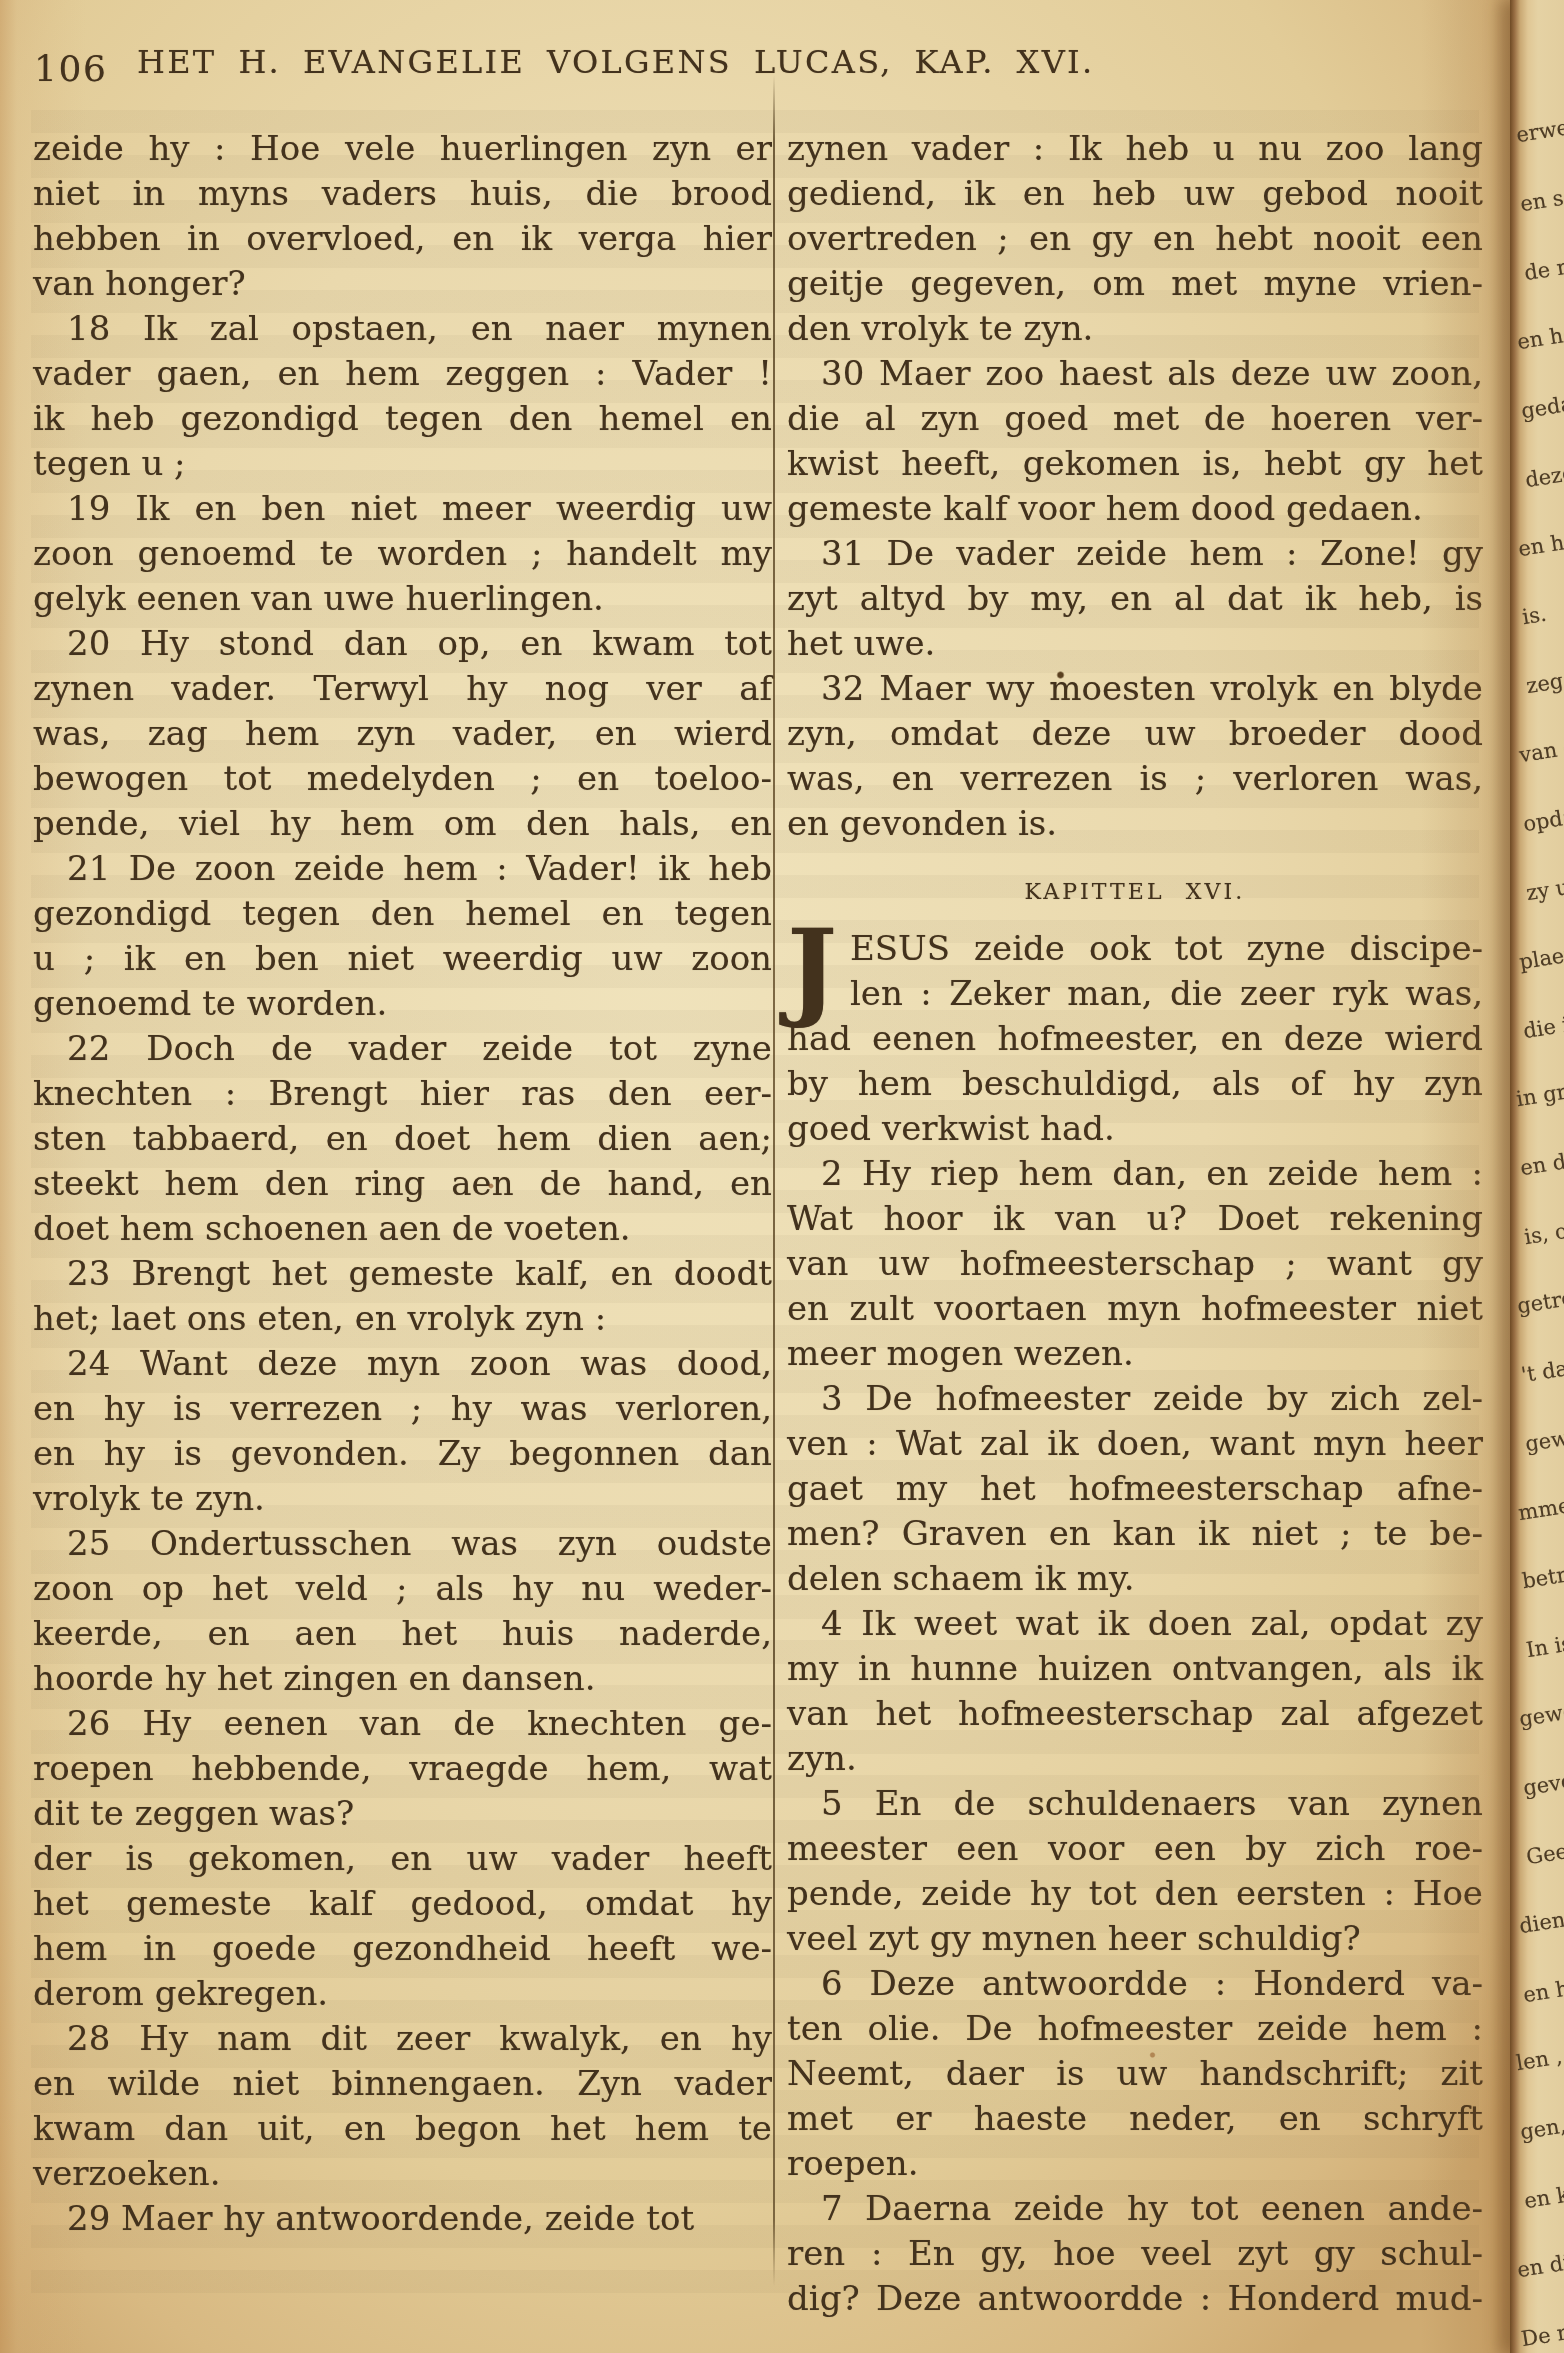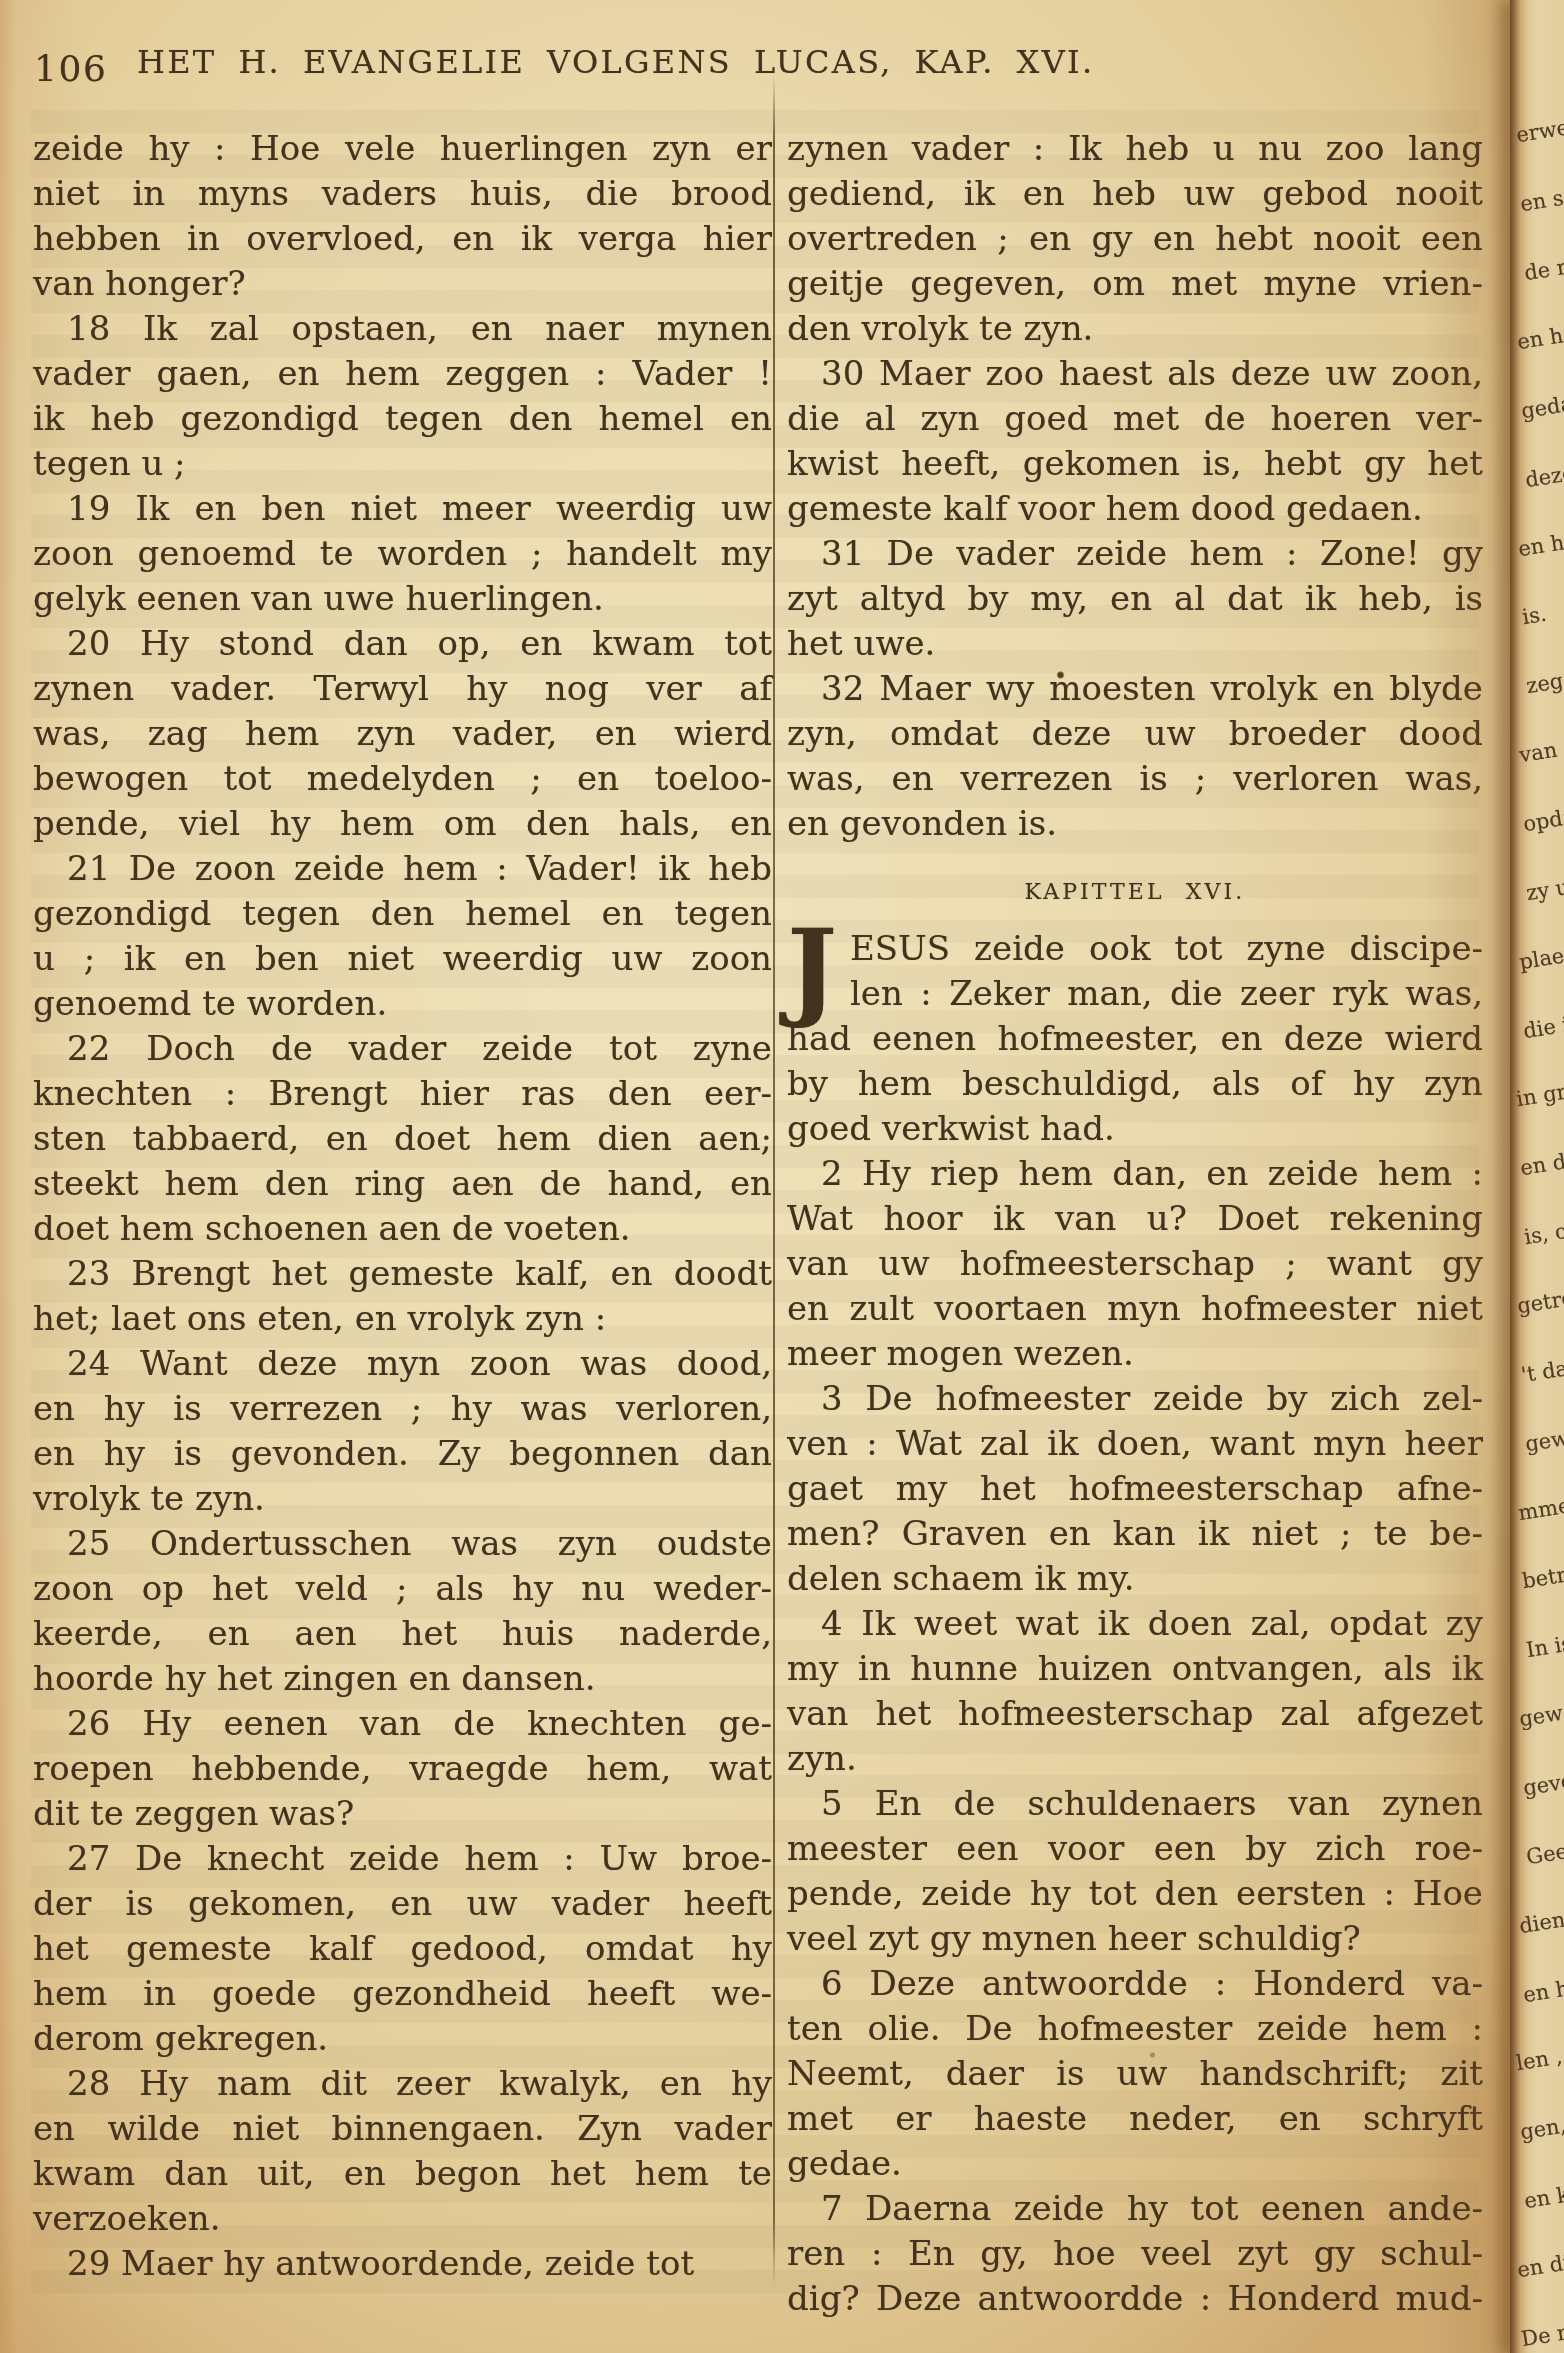--- a/index.html
+++ b/index.html
@@ -104,21 +104,20 @@
       <div class="line">en hy is verrezen ; hy was verloren,</div>
       <div class="line">en hy is gevonden. Zy begonnen dan</div>
       <div class="line end">vrolyk te zyn.</div>
       <div class="line ind">25 Ondertusschen was zyn oudste</div>
       <div class="line">zoon op het veld ; als hy nu weder-</div>
       <div class="line">keerde, en aen het huis naderde,</div>
       <div class="line end">hoorde hy het zingen en dansen.</div>
       <div class="line ind">26 Hy eenen van de knechten ge-</div>
       <div class="line">roepen hebbende, vraegde hem, wat</div>
       <div class="line end">dit te zeggen was?</div>
-      <div class="line ind">27 De knecht zeide hem : Uw broe-</div>
       <div class="line">der is gekomen, en uw vader heeft</div>
       <div class="line">het gemeste kalf gedood, omdat hy</div>
       <div class="line">hem in goede gezondheid heeft we-</div>
       <div class="line end">derom gekregen.</div>
       <div class="line ind">28 Hy nam dit zeer kwalyk, en hy</div>
       <div class="line">en wilde niet binnengaen. Zyn vader</div>
       <div class="line">kwam dan uit, en begon het hem te</div>
       <div class="line end">verzoeken.</div>
       <div class="line ind end">29 Maer hy antwoordende, zeide tot</div>
     </div>
@@ -164,21 +163,21 @@
       <div class="line">van het hofmeesterschap zal afgezet</div>
       <div class="line end">zyn.</div>
       <div class="line ind">5 En de schuldenaers van zynen</div>
       <div class="line">meester een voor een by zich roe-</div>
       <div class="line">pende, zeide hy tot den eersten : Hoe</div>
       <div class="line end">veel zyt gy mynen heer schuldig?</div>
       <div class="line ind">6 Deze antwoordde : Honderd va-</div>
       <div class="line">ten olie. De hofmeester zeide hem :</div>
       <div class="line">Neemt, daer is uw handschrift; zit</div>
       <div class="line">met er haeste neder, en schryft</div>
-      <div class="line end">gedae.</div>
+      <div class="line end">roepen.</div>
       <div class="line ind">7 Daerna zeide hy tot eenen ande-</div>
       <div class="line">ren : En gy, hoe veel zyt gy schul-</div>
       <div class="line">dig? Deze antwoordde : Honderd mud-</div>
     </div>
 
   <div class="gutter"></div>
   <div class="edge" id="edge-strip">
       <div class="frag" style="top: 117px; left: 6.3px;">erwe.</div>
       <div class="frag" style="top: 186px; left: 10.2px;">en sch</div>
       <div class="frag" style="top: 255px; left: 14px;">de n</div>

